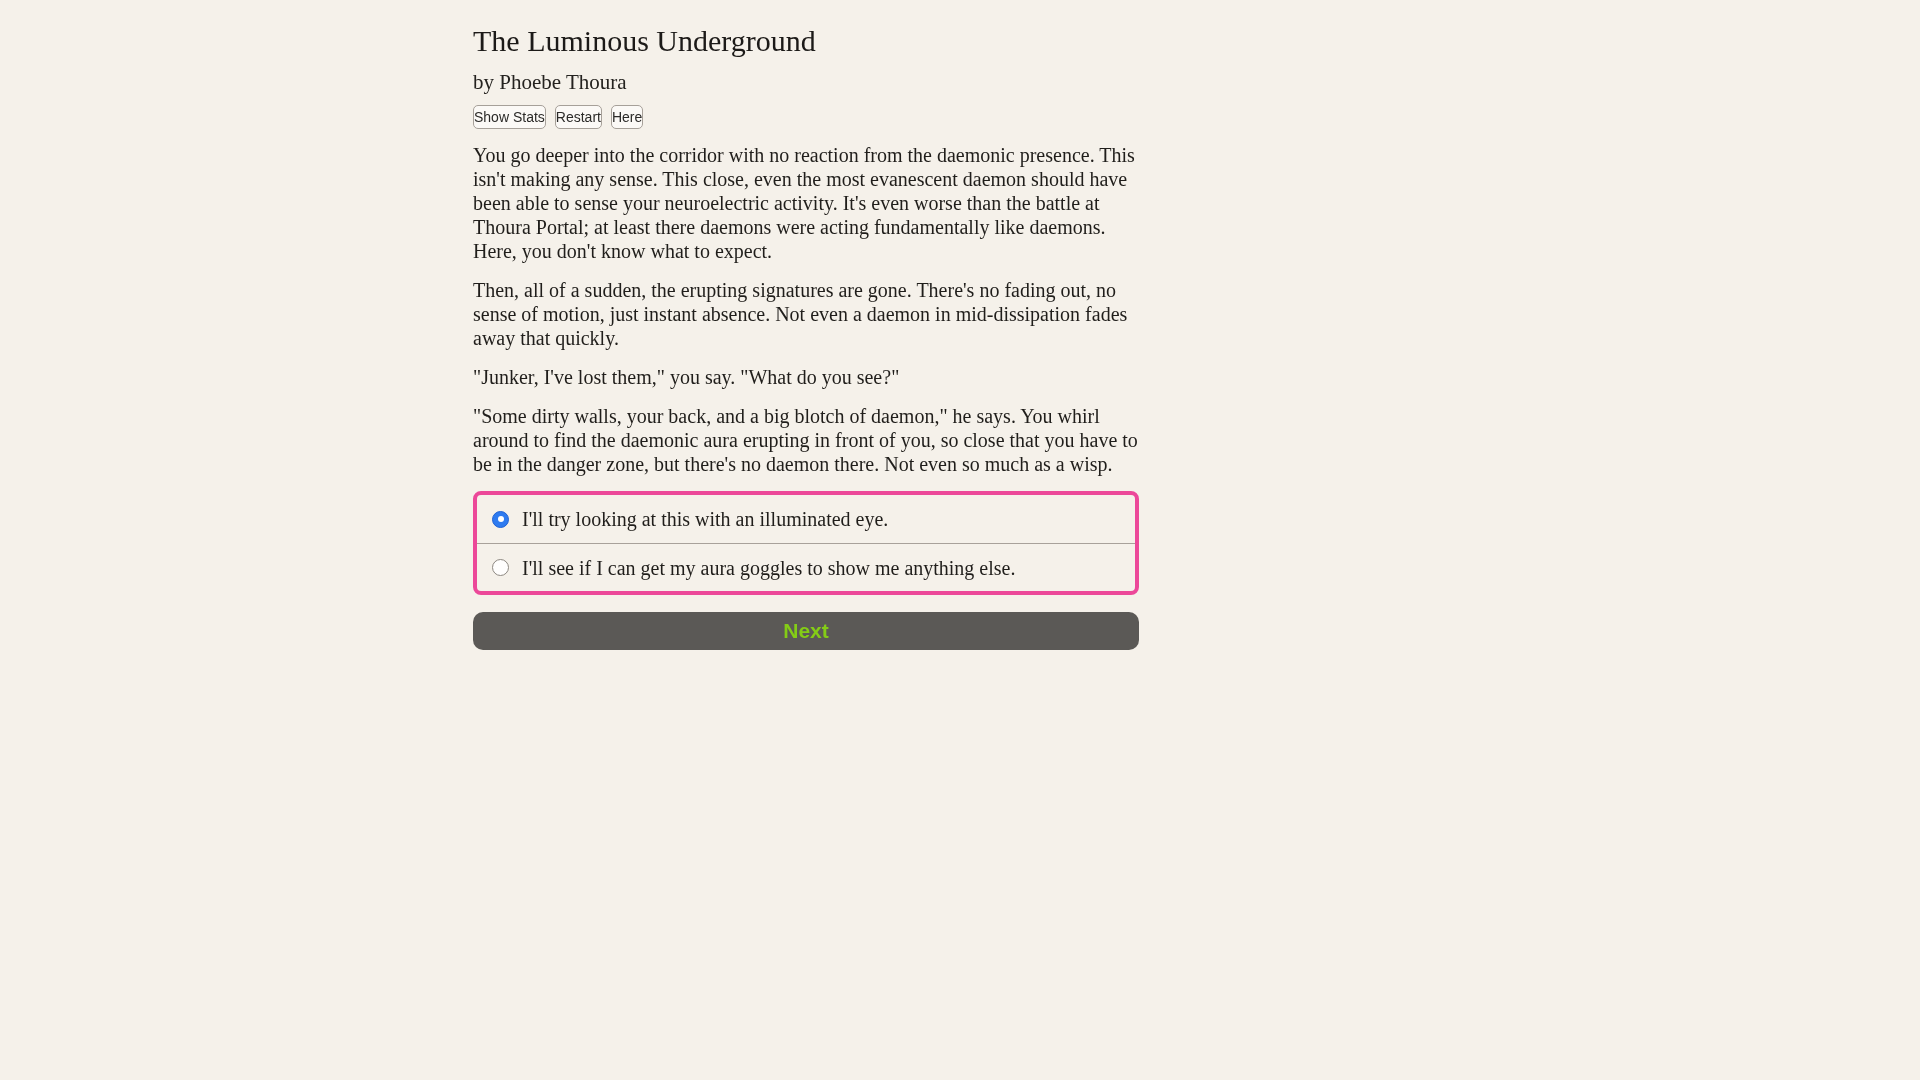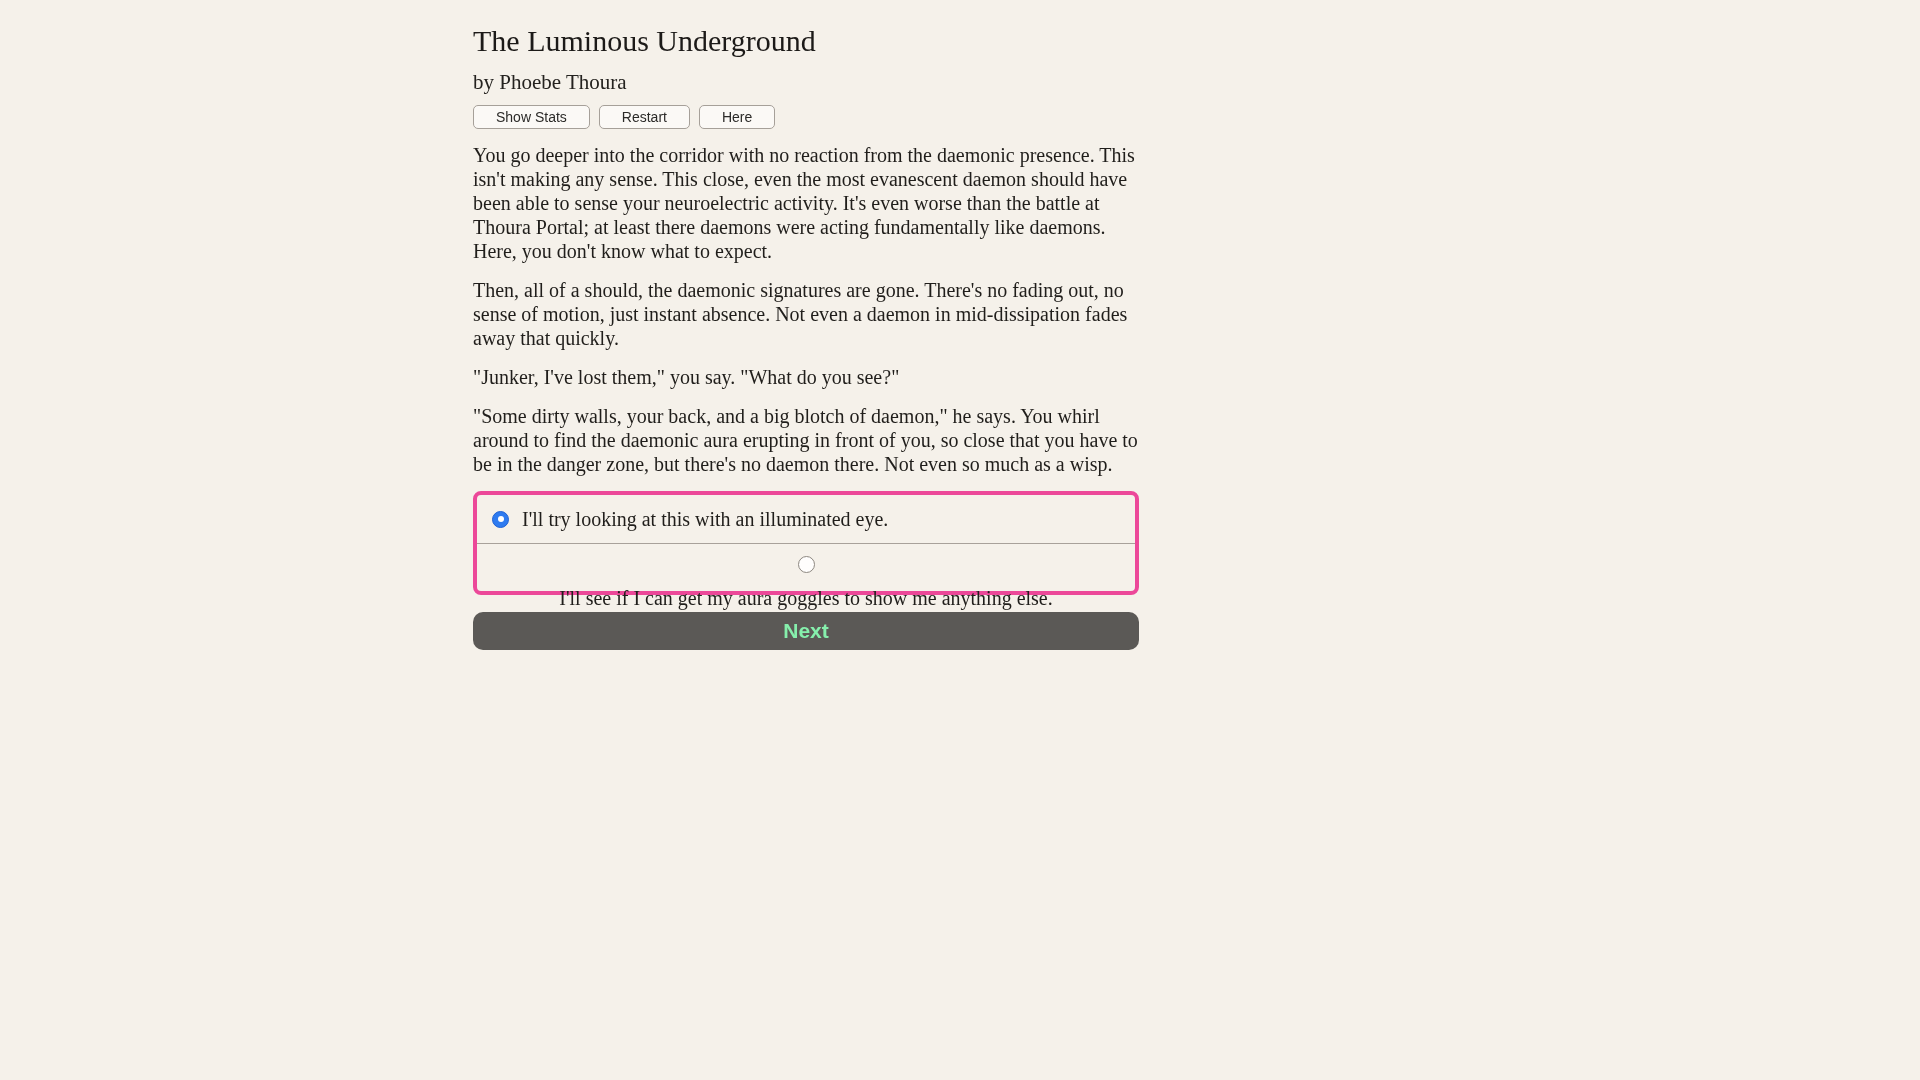--- a/index.html
+++ b/index.html
@@ -40,21 +40,21 @@
     margin: 0 0 14px 0;
   }
   .toolbar button {
     font-family: "Liberation Sans", "DejaVu Sans", sans-serif;
     font-size: 14px;
     line-height: 16px;
     color: #2b2a28;
     background: #fbf9f6;
     border: 1px solid #a6a099;
     border-radius: 5px;
-    padding: 3px 22px;
+    padding: 3px 0;
     cursor: pointer;
   }
   .story p {
     font-size: 20px;
     line-height: 24px;
     margin: 4px 0 15px 0;
     color: #201e1b;
   }
   .choices {
     border: 4px solid #ec4899;
@@ -63,21 +63,21 @@
     margin-top: 0;
   }
   .option {
     display: flex;
     align-items: center;
     gap: 13px;
     padding: 12px 15px;
     height: 48px;
     cursor: pointer;
   }
-  .option + .option { border-top: 1px solid #a8a19a; flex-direction: column; }
+  .option + .option { border-top: 1px solid #a8a19a; }
   .radio {
     flex: 0 0 auto;
     width: 17px;
     height: 17px;
     border-radius: 50%;
     border: 1px solid #8d8881;
     background: #fffefd;
     position: relative;
   }
   .radio.checked {
@@ -97,21 +97,21 @@
     font-size: 20px;
     line-height: 24px;
     color: #201e1b;
   }
   .next-button {
     display: block;
     width: 100%;
     height: 38px;
     margin-top: 17px;
     background: #5b5956;
-    color: #86efac;
+    color: #84cc16;
     font-family: "Liberation Sans", "DejaVu Sans", sans-serif;
     font-size: 21px;
     font-weight: 700;
     text-align: center;
     border: none;
     border-radius: 10px;
     cursor: pointer;
   }
 </style>
 </head>
@@ -125,21 +125,21 @@
     <div class="author">by Phoebe Thoura</div>
 
     <div class="toolbar">
       <button>Show Stats</button>
       <button>Restart</button>
       <button>Here</button>
     </div>
 
     <div class="story">
       <p>You go deeper into the corridor with no reaction from the daemonic presence. This isn't making any sense. This close, even the most evanescent daemon should have been able to sense your neuroelectric activity. It's even worse than the battle at Thoura Portal; at least there daemons were acting fundamentally like daemons. Here, you don't know what to expect.</p>
-      <p>Then, all of a should, the daemonic signatures are gone. There's no fading out, no sense of motion, just instant absence. Not even a daemon in mid-dissipation fades away that quickly.</p>
+      <p>Then, all of a sudden, the erupting signatures are gone. There's no fading out, no sense of motion, just instant absence. Not even a daemon in mid-dissipation fades away that quickly.</p>
       <p>"Junker, I've lost them," you say. "What do you see?"</p>
       <p>"Some dirty walls, your back, and a big blotch of daemon," he says. You whirl around to find the daemonic aura erupting in front of you, so close that you have to be in the danger zone, but there's no daemon there. Not even so much as a wisp.</p>
     </div>
 
     <div class="choices">
       <div class="option">
         <span class="radio checked"></span>
         <span class="option-label">I'll try looking at this with an illuminated eye.</span>
       </div>
       <div class="option">

